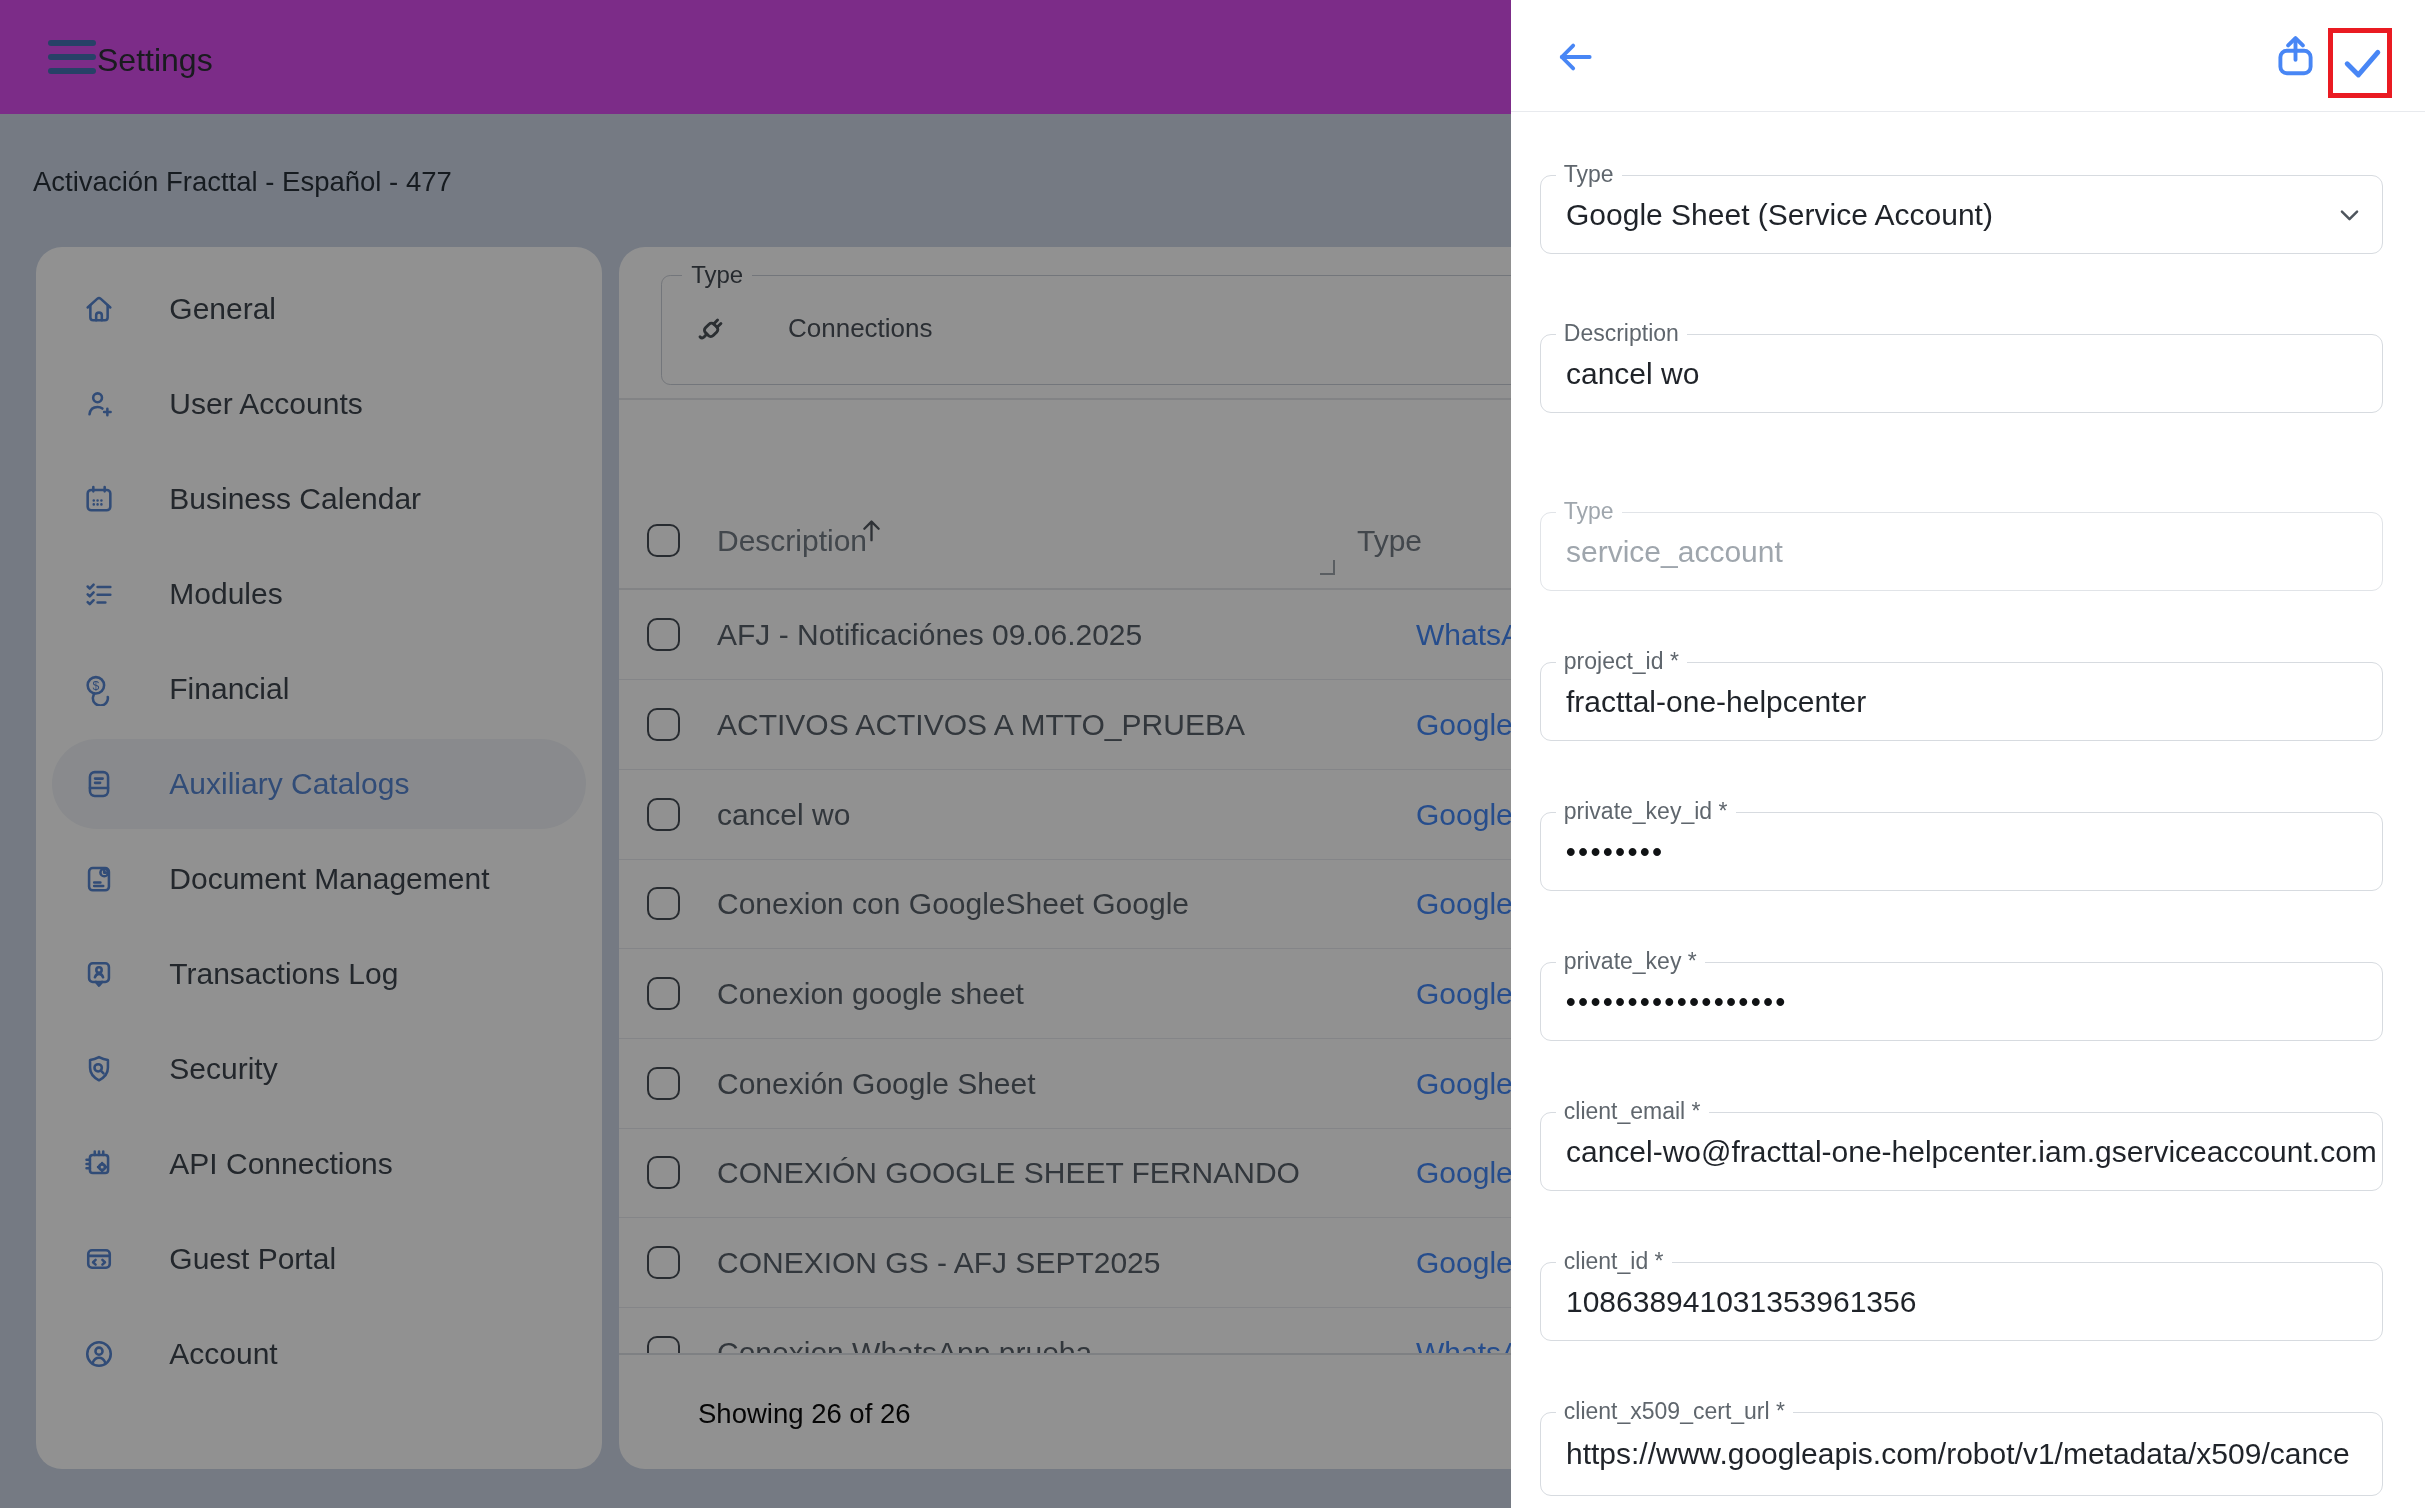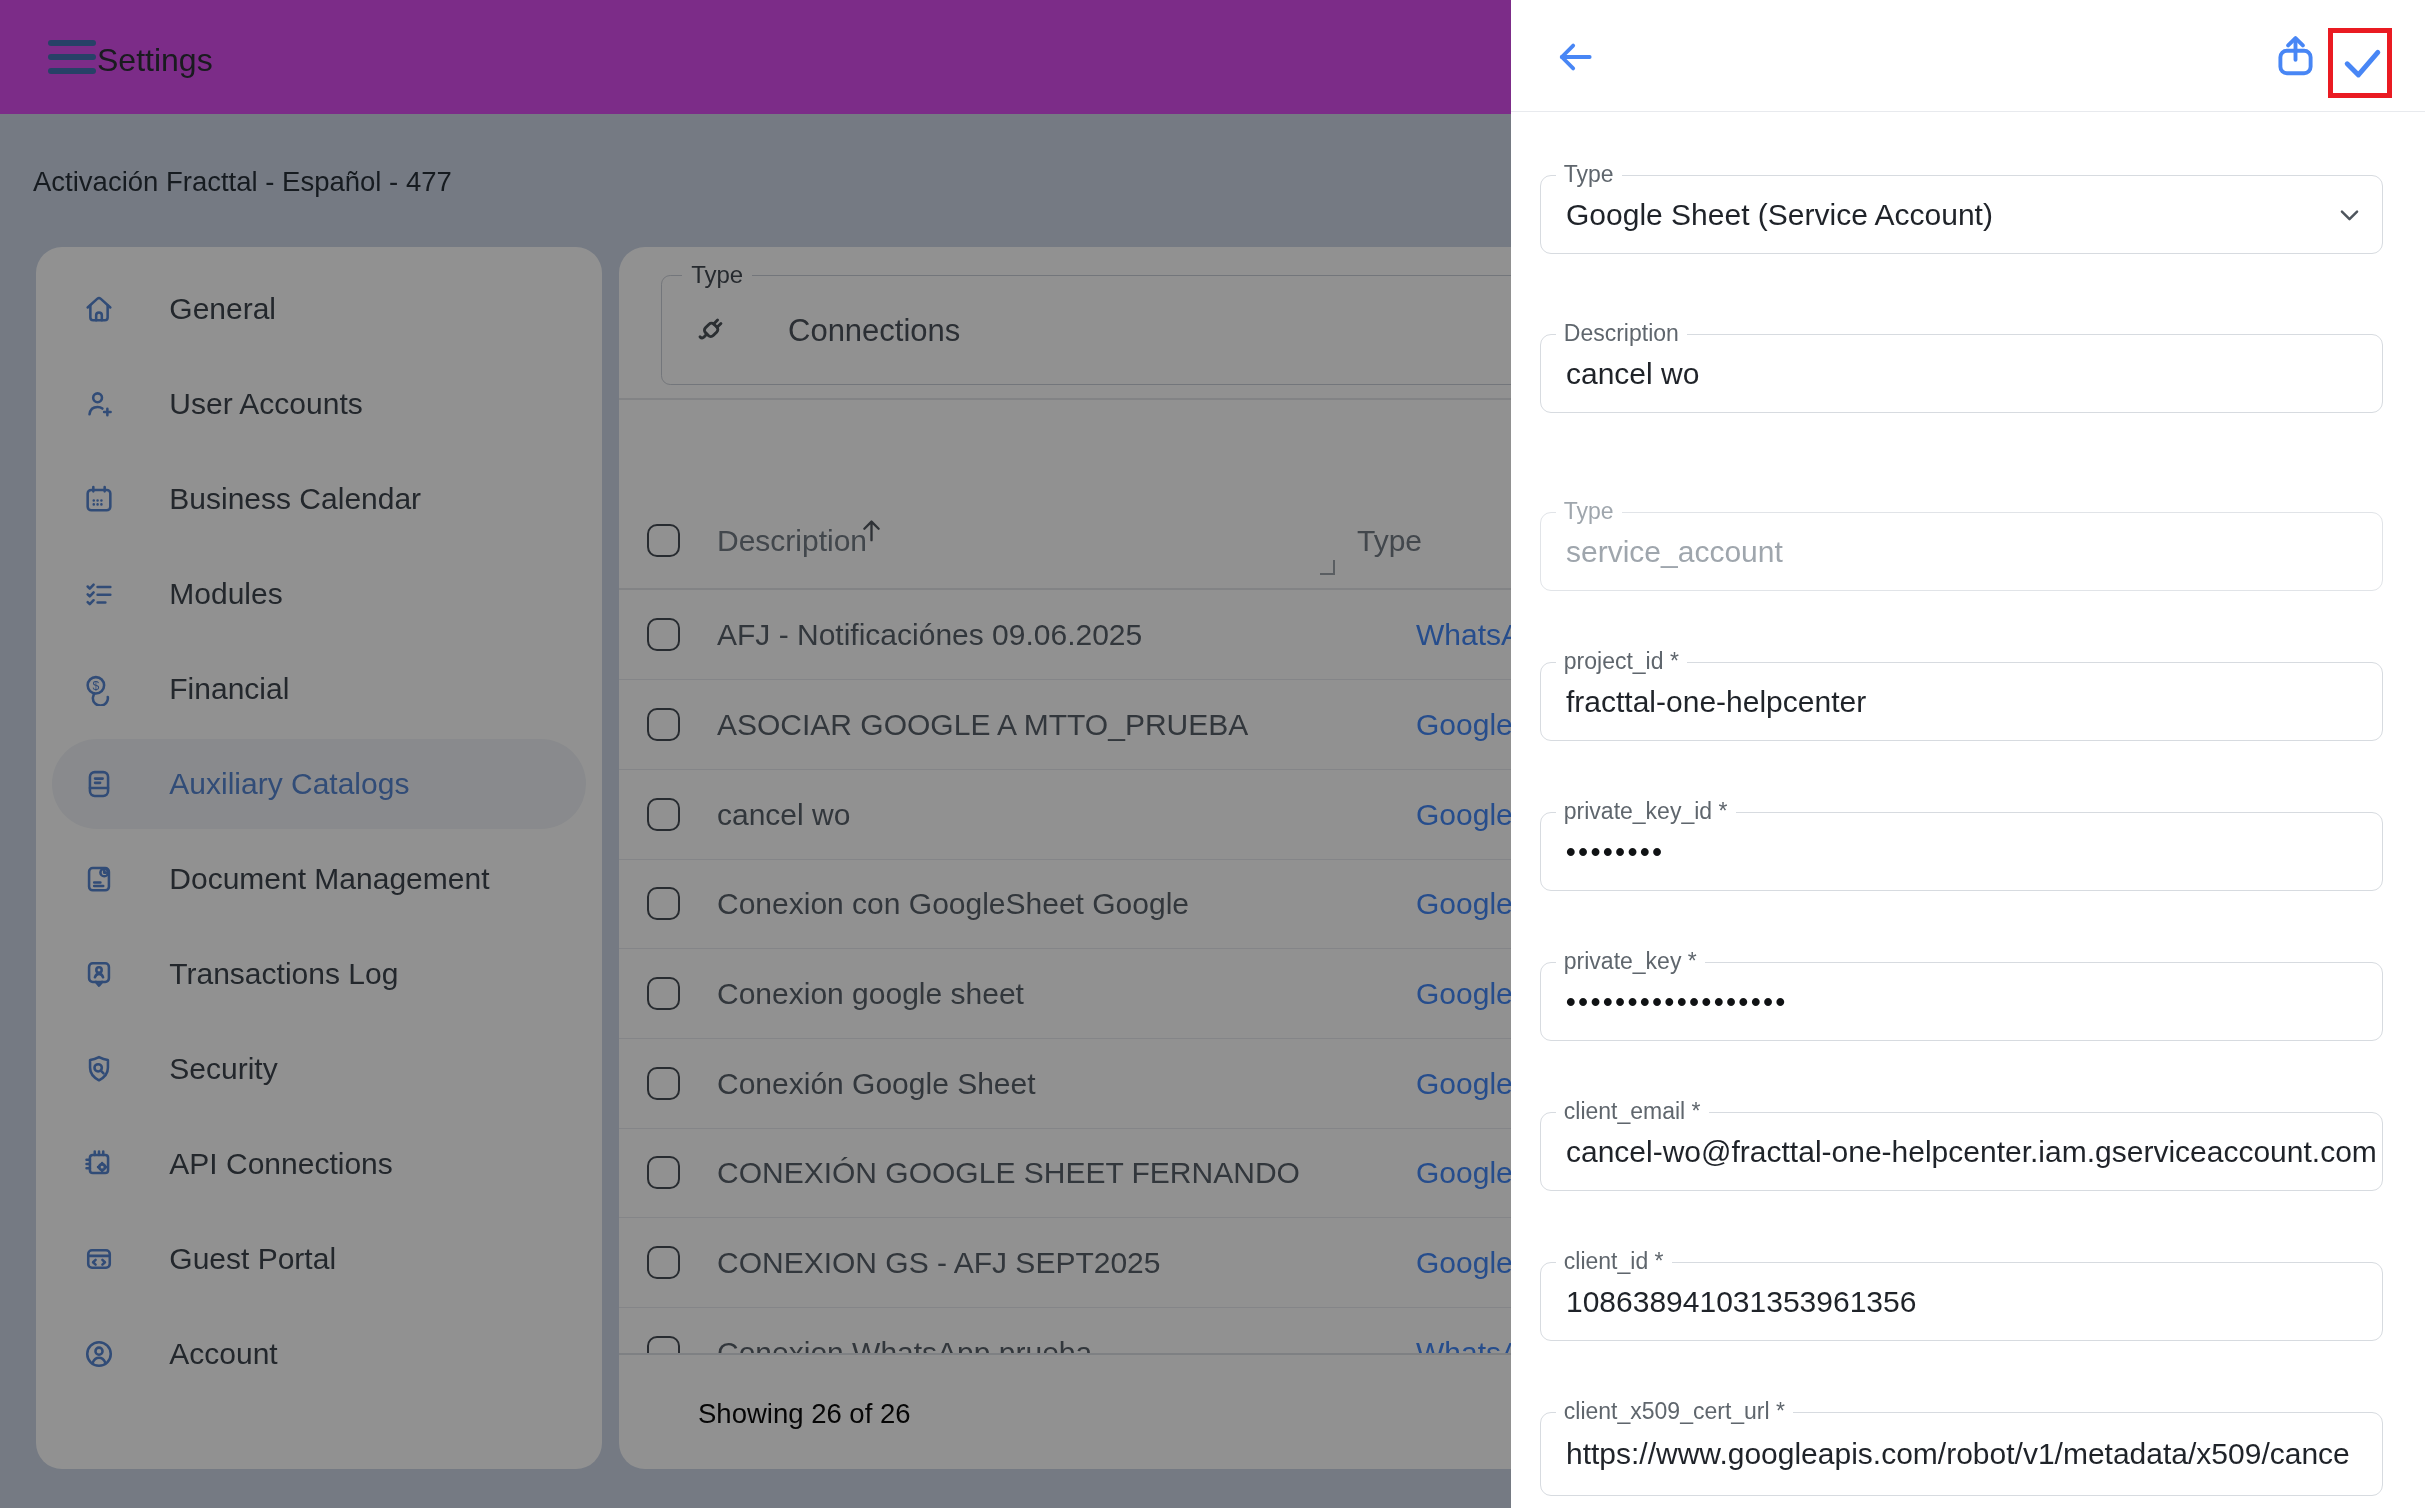--- a/index.html
+++ b/index.html
@@ -23,21 +23,21 @@
   .side-item.sel .hl{background:#F0F3F7;}
   .side-item svg{position:relative;margin-left:46px;width:34px;height:34px;flex:0 0 auto;
                  stroke:#5080D0;fill:none;stroke-width:1.8;stroke-linecap:round;stroke-linejoin:round;}
   .side-item .lab{position:relative;margin-left:18.3px;font-size:30px;color:#363E47;white-space:nowrap;}
   .side-item.sel .lab{color:#5080D0;text-align:center;}
 
   .table-card{left:619px;top:247px;width:934px;height:1222px;overflow:hidden;}
   .filterfield{position:absolute;left:42px;top:27.5px;width:1098px;height:108px;border:1.8px solid #C9CED6;border-radius:9.2px;}
   .filterfield .flab{position:absolute;left:20px;top:-14.6px;background:#fff;padding:0 9.2px;font-size:24px;color:#3C434B;}
   .filterfield svg{position:absolute;left:29px;top:33px;width:41px;height:41px;stroke:#454B52;fill:none;stroke-width:1.7;stroke-linecap:round;stroke-linejoin:round;}
-  .filterfield .fval{position:absolute;left:126px;top:37px;font-size:31px;color:#454C55;}
+  .filterfield .fval{position:absolute;left:126px;top:37px;font-size:26px;color:#454C55;}
   .tdivider{position:absolute;left:0;width:100%;height:1.8px;background:#E3E6EA;}
   .cb{position:absolute;left:28px;width:33px;height:33px;border:2.7px solid #3E454D;border-radius:10px;box-sizing:border-box;background:transparent;}
   .th-desc{position:absolute;left:98px;top:277px;font-size:30px;color:#6E7781;}
   .th-sort{position:absolute;left:236px;top:267px;width:33px;height:33px;stroke:#4B525A;fill:none;stroke-width:1.7;stroke-linecap:round;stroke-linejoin:round;}
   .th-type{position:absolute;left:738px;top:277px;font-size:30px;color:#6E7781;}
   .resize-glyph{position:absolute;left:701px;top:313px;width:13px;height:13px;border-right:2.7px solid #9AA1A9;border-bottom:2.7px solid #9AA1A9;}
   .trow{position:absolute;left:0;width:100%;height:90px;border-bottom:1.8px solid #E7EAEE;box-sizing:border-box;cursor:pointer;}
   .trow .cb{top:28px;}
   .trow .cell-desc{position:absolute;left:98px;top:28px;font-size:30px;color:#525A64;white-space:nowrap;}
   .trow .cell-type{position:absolute;left:749px;top:28px;font-size:30px;color:#3b82f6;white-space:nowrap;margin-left:48px;}
@@ -223,21 +223,21 @@
     <span class="resize-glyph"></span>
     <div class="tdivider" style="top:341px"></div>
 
     <div class="trow" style="top:343px">
       <span class="cb"></span>
       <span class="cell-desc">AFJ - Notificaciónes 09.06.2025</span>
       <span class="cell-type">WhatsApp</span>
     </div>
     <div class="trow" style="top:433px">
       <span class="cb"></span>
-      <span class="cell-desc">ASOCIAR GOOGLE A MTTO_PRUEBA</span>
+      <span class="cell-desc">ACTIVOS ACTIVOS A MTTO_PRUEBA</span>
       <span class="cell-type">Google Sheet</span>
     </div>
     <div class="trow" style="top:523px">
       <span class="cb"></span>
       <span class="cell-desc">cancel wo</span>
       <span class="cell-type">Google Sheet</span>
     </div>
     <div class="trow" style="top:612px">
       <span class="cb"></span>
       <span class="cell-desc">Conexion con GoogleSheet Google</span>

